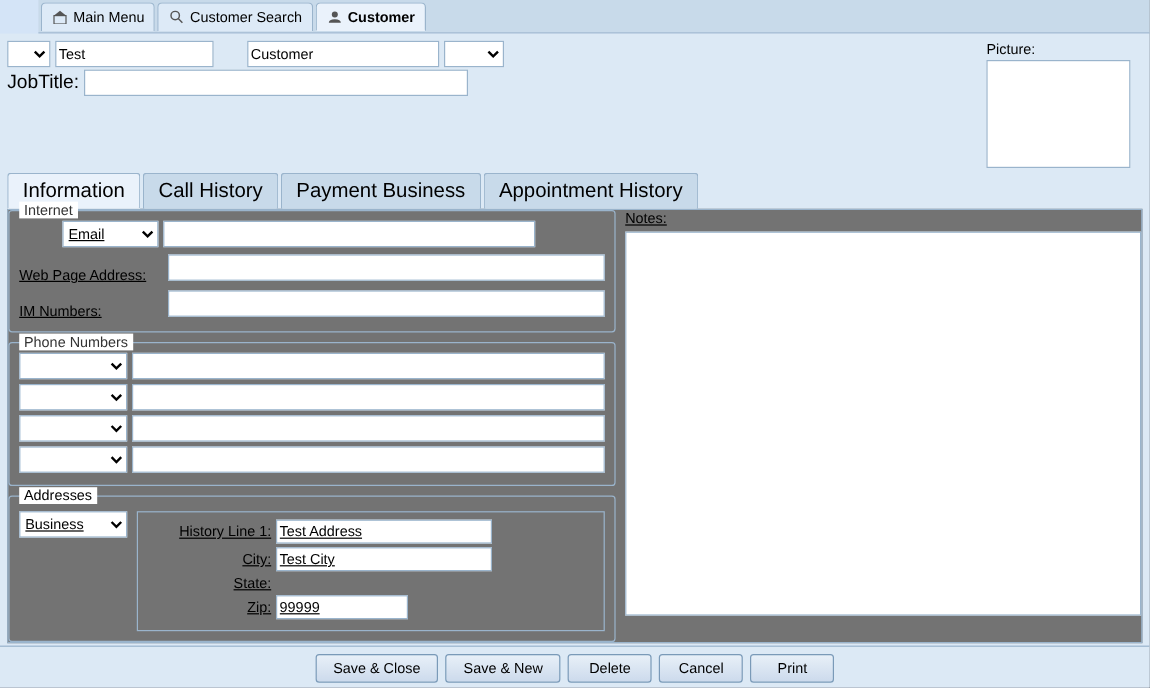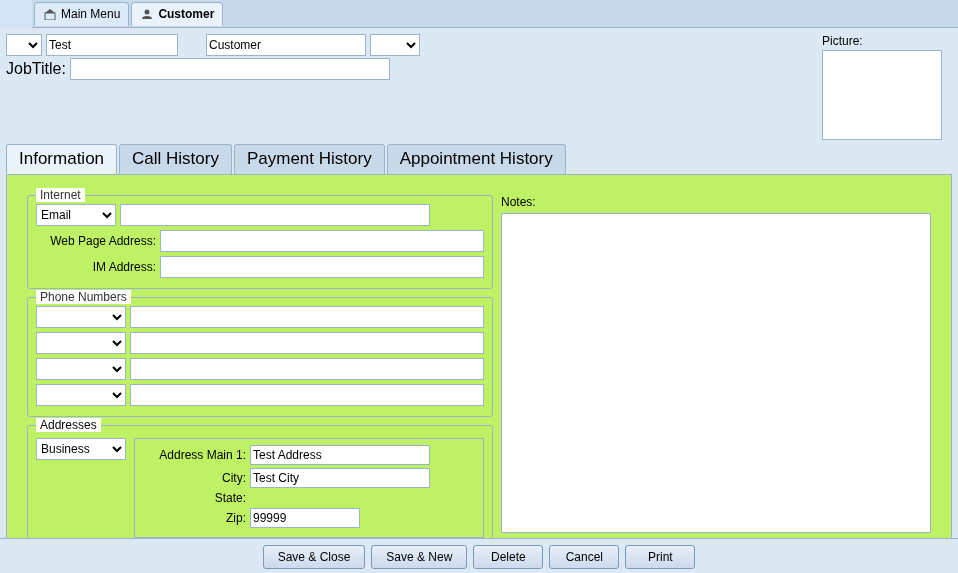--- a/index.html
+++ b/index.html
@@ -140,25 +140,26 @@
       border-radius: 3px 3px 0 0;
       margin-right: 2px;
     }
     .inner-tab.active {
       background: #eaf2fb;
       border-bottom: 1px solid #eaf2fb;
     }
 
     
     .tab-content {
-      background: #bef264;
-      border: 1px solid #9ab4cc;
-      padding: 20px;
+      background: #737373;
+      border: 1px solid #9ab4cc;
+      padding: 0;
       display: flex;
       gap: 8px;
+      text-decoration: underline;
     }
     .tab-content-left {
       flex: 1;
     }
     .tab-content-right {
       width: 430px;
     }
 
     
     .section-group {
@@ -185,40 +186,41 @@
       gap: 4px;
       margin-bottom: 4px;
     }
     .email-select {
       width: 80px;
       height: 22px;
       border: 1px solid #9ab4cc;
       background: white;
       font-size: 12px;
       font-family: Tahoma, Arial, sans-serif;
+      margin-left: 36px;
     }
     .internet-input {
       width: 310px;
       height: 22px;
       border: 1px solid #9ab4cc;
       background: white;
       font-size: 12px;
       font-family: Tahoma, Arial, sans-serif;
       padding: 2px;
     }
     .field-row {
       display: flex;
       align-items: center;
       gap: 4px;
       margin-bottom: 4px;
     }
     .field-label {
       font-size: 12px;
-      text-align: right;
       white-space: nowrap;
+      margin-top: 12px;
     }
     .field-input {
       flex: 1;
       height: 22px;
       border: 1px solid #9ab4cc;
       background: white;
       font-size: 12px;
       font-family: Tahoma, Arial, sans-serif;
       padding: 2px;
     }
@@ -366,20 +368,29 @@
 
   <div class="title-bar">
     <div class="title-tab">
       <span class="tab-icon">
         <svg width="12" height="12" viewBox="0 0 12 12">
             <rect x="1" y="5" width="10" height="7" fill="none" stroke="#555" stroke-width="1"></rect>
             <polygon points="6,1 11,5 1,5" fill="#555"></polygon>
           </svg>
       </span>
       <span>Main Menu</span>
+    </div>
+    <div class="title-tab">
+      <span class="tab-icon">
+        <svg width="12" height="12" viewBox="0 0 12 12">
+            <circle cx="5" cy="5" r="3.5" fill="none" stroke="#555" stroke-width="1.2"></circle>
+            <line x1="7.5" y1="7.5" x2="11" y2="11" stroke="#555" stroke-width="1.2"></line>
+          </svg>
+      </span>
+      <span>Customer Search</span>
     </div>
     <div class="title-tab active">
       <span class="tab-icon">
         <svg width="12" height="12" viewBox="0 0 12 12">
             <circle cx="6" cy="4" r="2.5" fill="#555"></circle>
             <path d="M1,11 Q1,8 6,8 Q11,8 11,11" fill="#555"></path>
           </svg>
       </span>
       <span>Customer</span>
     </div>
@@ -415,21 +426,21 @@
     </div>
 
     <div class="inner-tabs">
       <div class="inner-tab active">
         <span>Information</span>
       </div>
       <div class="inner-tab">
         <span>Call History</span>
       </div>
       <div class="inner-tab">
-        <span>Payment History</span>
+        <span>Payment Business</span>
       </div>
       <div class="inner-tab">
         <span>Appointment History</span>
       </div>
     </div>
 
     <div class="tab-content">
       <div class="tab-content-left">
 
         <div class="section-group">
@@ -441,21 +452,21 @@
             </select>
             <input type="text" class="internet-input" style="">
           </div>
 
           <div class="field-row">
             <span class="field-label" style="width:120px;">Web Page Address:</span>
             <input type="text" class="field-input" style="">
           </div>
 
           <div class="field-row">
-            <span class="field-label" style="width:120px;">IM Address:</span>
+            <span class="field-label" style="width:120px;">IM Numbers:</span>
             <input type="text" class="field-input" style="">
           </div>
         </div>
 
         <div class="section-group">
           <span class="section-legend">Phone Numbers</span>
           <div class="phone-row">
             <select class="phone-type-select"><option></option></select>
             <input type="text" class="phone-input" style="">
           </div>
@@ -474,21 +485,21 @@
         </div>
 
         <div class="address-section">
           <span class="address-legend">Addresses</span>
           <div class="address-inner">
             <select class="address-type-select">
               <option>Business</option><option>Home</option><option>Other</option>
             </select>
             <div class="address-fields">
               <div class="addr-row">
-                <span class="addr-label">Address Main 1:</span>
+                <span class="addr-label">History Line 1:</span>
                 <input type="text" class="addr-input" value="Test Address" style="">
               </div>
               <div class="addr-row">
                 <span class="addr-label">City:</span>
                 <input type="text" class="addr-input" value="Test City" style="">
               </div>
               <div class="addr-row">
                 <span class="addr-label">State:</span>
               </div>
               <div class="addr-row">

